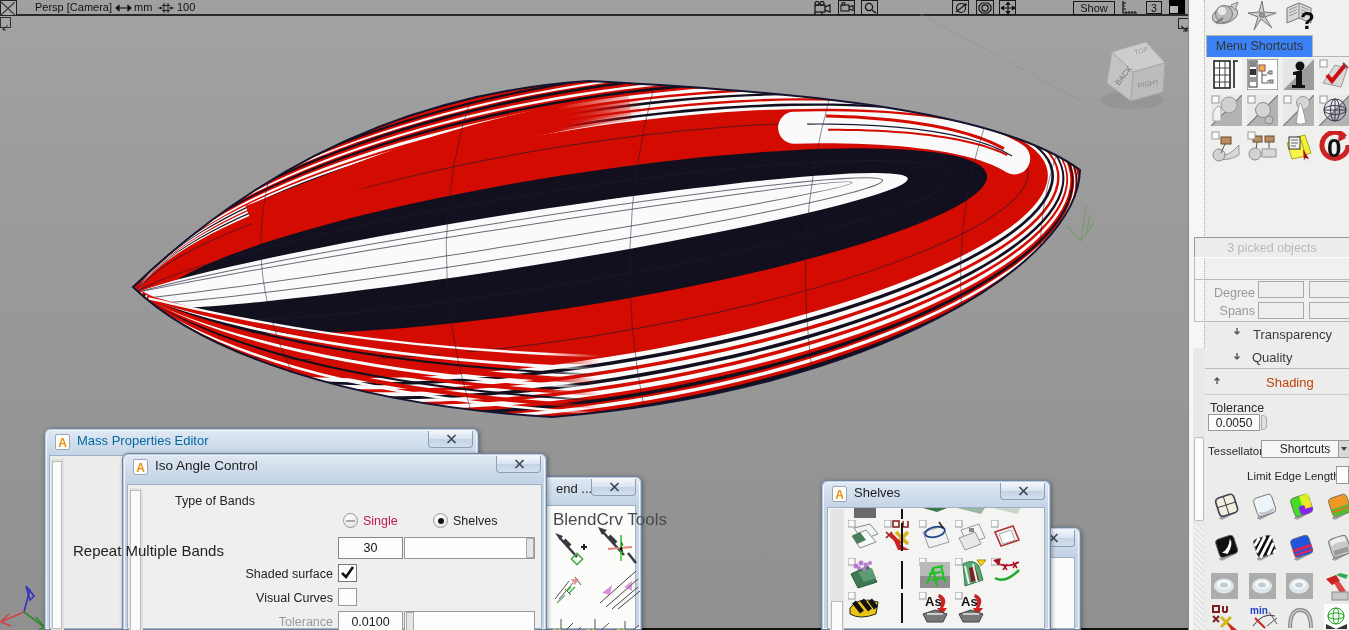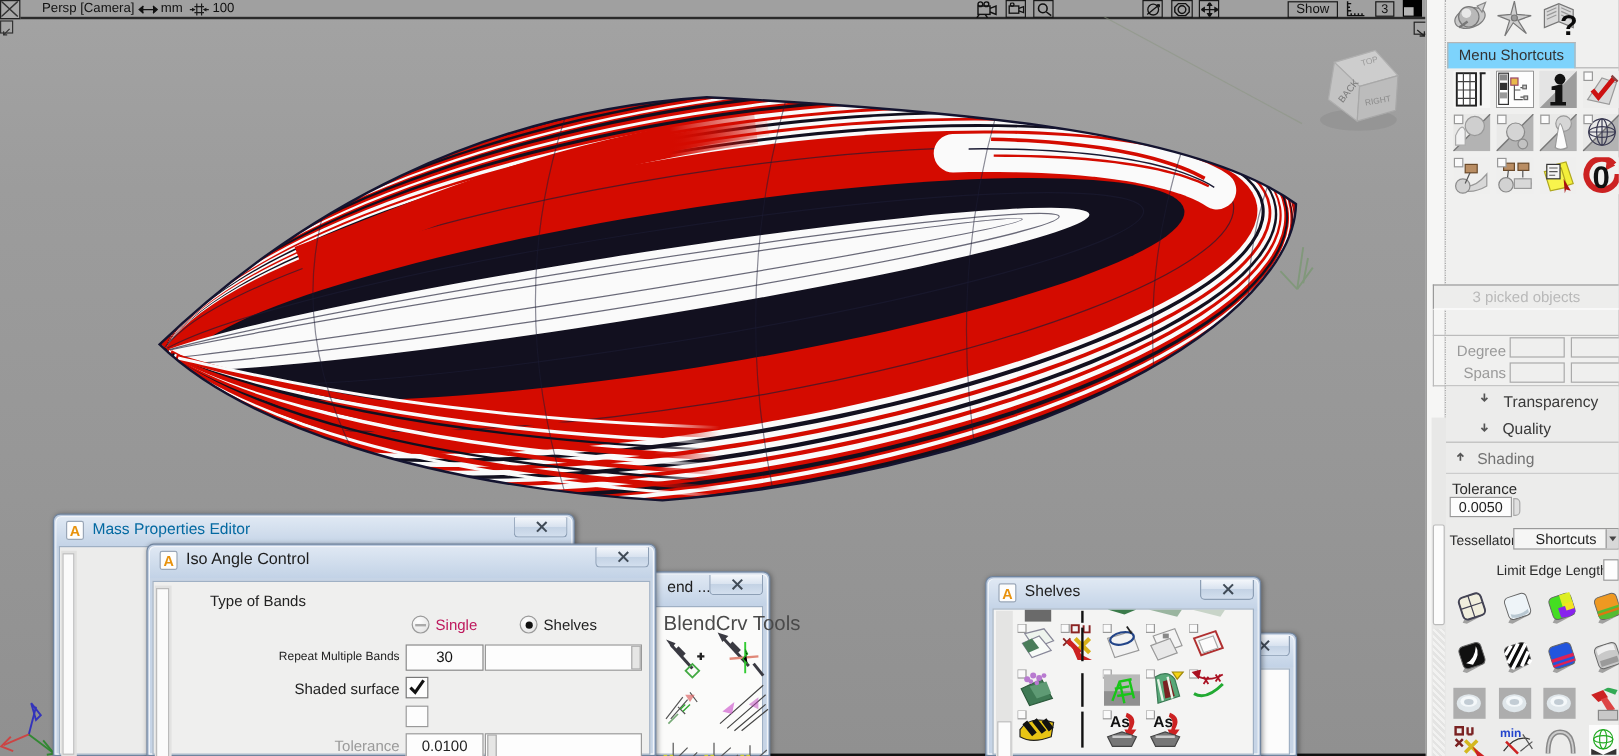--- a/index.html
+++ b/index.html
@@ -205,21 +205,21 @@
       <path d="M11,11 L17,16" stroke="#999"></path>
       <circle cx="14" cy="14" r="2.5" fill="#9a9a9a"></circle>
     </g>
     <g transform="translate(76,1)">
       <path d="M2,7 L14,2 L26,7 L26,22 L14,17 L2,22 Z" fill="#d9d9d9" stroke="#777"></path>
       <path d="M14,2 L14,17" stroke="#8a8a8a"></path>
       <path d="M4,9 L12,5.5 M4,12 L12,8.5 M4,15 L12,11.5 M16,5.5 L24,9 M16,8.5 L24,12 M16,11.5 L24,15" stroke="#999" stroke-width="1"></path>
       <text x="15" y="28" font-size="24" font-weight="bold" fill="#0a0a0a" font-family="Liberation Sans">?</text>
     </g>
   </svg>
-<div class="abs" style="left:1206px;top:35px;width:107px;height:22px;background:#7dd3fc;border:1px solid #b5b5b5;border-bottom:none;font-size:12.5px;color:#333;text-align:center;line-height:21px">Menu Shortcuts</div>
+<div class="abs" style="left:1206px;top:35px;width:107px;height:22px;background:#3b82f6;border:1px solid #b5b5b5;border-bottom:none;font-size:12.5px;color:#333;text-align:center;line-height:21px">Menu Shortcuts</div>
 <div class="abs" style="left:1313px;top:56px;width:36px;height:1px;background:#b5b5b5"></div>
 <svg class="abs" style="left:1211px;top:59px" width="31" height="31">
     <rect width="31" height="31" fill="#f6f6f5"></rect>
     <rect x="3" y="2" width="16" height="27" fill="#fff" stroke="#222" stroke-width="1.6"></rect>
     <path d="M3,9 L19,9 M3,16 L19,16 M3,23 L19,23 M8.5,2 L8.5,29 M14,2 L14,29" stroke="#444" stroke-width="1"></path>
     <path d="M23,2 L23,29 M22,2 L27,2" stroke="#222" stroke-width="1.6"></path>
   </svg>
 <svg class="abs" style="left:1247px;top:59px" width="31" height="31">
     <rect width="31" height="31" fill="#fdfdfd" stroke="#555"></rect>
     <rect x="2" y="2" width="8" height="26" fill="#fff" stroke="#333"></rect>
@@ -328,21 +328,21 @@
   </svg>
 <div class="abs" style="left:1253px;top:324px;font-size:13px;color:#3a3a3a;border-top:3px solid #ececeb">Transparency</div>
 <svg class="abs" style="left:1232px;top:351px" width="11" height="11">
     <path d="M5,2 L5,8 M2.5,5.5 L5,8 L7.5,5.5" stroke="#555" stroke-width="1.4" fill="none"></path>
   </svg>
 <div class="abs" style="left:1252px;top:350px;font-size:13px;color:#3a3a3a">Quality</div>
 <div class="abs" style="left:1205px;top:368px;width:144px;height:1px;background:#bbb"></div>
 <svg class="abs" style="left:1212px;top:376px" width="11" height="11">
     <path d="M5,8 L5,2 M2.5,4.5 L5,2 L7.5,4.5" stroke="#555" stroke-width="1.4" fill="none"></path>
   </svg>
-<div class="abs" style="left:1231px;top:375px;font-size:13px;color:#737373">Shading</div>
+<div class="abs" style="left:1266px;top:375px;font-size:13px;color:#c2410c">Shading</div>
 <div class="abs" style="left:1205px;top:394px;width:144px;height:1px;background:#ccc"></div>
 <div class="abs" style="left:1210px;top:401px;font-size:12.5px;color:#2a2a2a">Tolerance</div>
 <div class="abs" style="left:1208px;top:414px;width:52px;height:17px;background:#fdfdfd;border:1px solid #999;font-size:12px;color:#222;text-align:center;line-height:16px">0.0050</div>
 <div class="abs" style="left:1261px;top:415px;width:6px;height:15px;background:#e0e0e0;border:1px solid #aaa;border-radius:0 4px 4px 0"></div>
 <div class="abs" style="left:1208px;top:445px;font-size:11.5px;color:#2a2a2a">Tessellator</div>
 <div class="abs" style="left:1261px;top:440px;width:88px;height:18px;background:#f6f6f5;border:1px solid #999;font-size:12px;color:#222;text-align:center;line-height:17px">Shortcuts</div>
 <div class="abs" style="left:1338px;top:441px;width:11px;height:16px;background:#d8d8d8;border-left:1px solid #999"><svg width="10" height="16">
       <path d="M2,6 L8,6 L5,10 Z" fill="#444"></path>
     </svg></div>
 <div class="abs" style="left:1247px;top:470px;font-size:11.5px;color:#2a2a2a">Limit Edge Length</div>
@@ -565,28 +565,29 @@
     <div style="position:absolute;left:4px;top:30px;right:4px;bottom:0;background:#efefee;border:1px solid #9fb0c4"></div>
     <div style="position:absolute;left:6px;top:34px;width:14px;height:143px;background:#e2e2e1"></div>
     <div style="position:absolute;left:7px;top:36px;width:11px;height:141px;background:#fbfbfb;border:1px solid #bbb"></div>
     <div style="position:absolute;left:-38px;top:40px;width:260px;text-align:center;font-size:12.5px;color:#222;white-space:nowrap">Type of Bands</div>
     <div style="position:absolute;left:220px;top:59px;width:15px;height:15px;border-radius:50%;background:radial-gradient(circle at 35% 30%,#ffffff,#dedede);border:1px solid #9a9a9a"></div>
     <div style="position:absolute;left:223px;top:66px;width:9px;height:2px;background:#aaa"></div>
     <div style="position:absolute;left:240px;top:60px;font-size:12.5px;color:#be185d">Single</div>
     <div style="position:absolute;left:310px;top:59px;width:15px;height:15px;border-radius:50%;background:radial-gradient(circle at 35% 30%,#ffffff,#e0e0e0);border:1px solid #9a9a9a"></div>
     <div style="position:absolute;left:315px;top:64px;width:6px;height:6px;border-radius:50%;background:#111"></div>
     <div style="position:absolute;left:330px;top:60px;font-size:12.5px;color:#222">Shelves</div>
-    <div style="position:absolute;left:-50px;top:88px;width:260px;text-align:right;font-size:10px;color:#222;white-space:nowrap">Repeat Multiple Bands</div>
+    <div style="position:absolute;left:-50px;top:88px;width:260px;text-align:left;font-size:15px;color:#222;white-space:nowrap">Repeat Multiple Bands</div>
     <div style="position:absolute;left:215px;top:83px;width:65px;height:22px;background:#fdfdfd;border:1px solid #888;font-size:12.5px;color:#111;text-align:center;line-height:21px">30</div>
     <div style="position:absolute;left:281px;top:83px;width:131px;height:22px;background:#fdfdfd;border:1px solid #999"></div>
     <div style="position:absolute;left:403px;top:84px;width:8px;height:20px;background:#e6e6e5;border:1px solid #aaa"></div>
     <div style="position:absolute;left:-50px;top:113px;width:260px;text-align:right;font-size:12.5px;color:#222;white-space:nowrap">Shaded surface</div>
     <div style="position:absolute;left:215px;top:110px;width:19px;height:18px;background:#fdfdfd;border:1.5px solid #777"><svg width="17" height="16">
         <path d="M3,8 L7,12 L14,2" stroke="#111" stroke-width="2.6" fill="none"></path>
       </svg></div>
+    <div style="position:absolute;left:-50px;top:137px;width:260px;text-align:right;font-size:12.5px;color:#222;white-space:nowrap">Visual Curves</div>
     <div style="position:absolute;left:215px;top:134px;width:19px;height:18px;background:#fdfdfd;border:1.5px solid #999"></div>
     <div style="position:absolute;left:-50px;top:161px;width:260px;text-align:right;font-size:12.5px;color:#9a9a9a;white-space:nowrap">Tolerance</div>
     <div style="position:absolute;left:215px;top:157px;width:65px;height:22px;background:#fdfdfd;border:1px solid #999;font-size:12.5px;color:#222;text-align:center;line-height:21px">0.0100</div>
     <div style="position:absolute;left:281px;top:157px;width:131px;height:22px;background:#fdfdfd;border:1px solid #999"></div>
     <div style="position:absolute;left:283px;top:158px;width:8px;height:20px;background:#e6e6e5;border:1px solid #aaa"></div>
   </div>
 <div style="position:absolute;left:981px;top:527px;width:100px;height:103px;background:#bccbdf;border:1px solid #70849e;border-radius:6px 6px 0 0;box-shadow:1px 1px 4px rgba(0,0,0,0.35);z-index:14">
     <div style="position:absolute;left:1px;top:1px;right:1px;bottom:0;border:1px solid rgba(255,255,255,0.75);border-radius:5px 5px 0 0;background:linear-gradient(#dfe8f3,#c2d2e6 26px,#c6d4e6 26px,#c6d4e6)"></div>
     <div style="position:absolute;left:10px;top:5px;width:15px;height:16px;background:#fdfdfd;border:1px solid #9aa7b8;border-radius:2px;text-align:center;font-weight:bold;font-size:12px;color:#e8920c;line-height:16px">A</div>
     <div style="position:absolute;left:32px;top:4px;font-size:12px;color:#1d1d1d;white-space:nowrap"></div>

